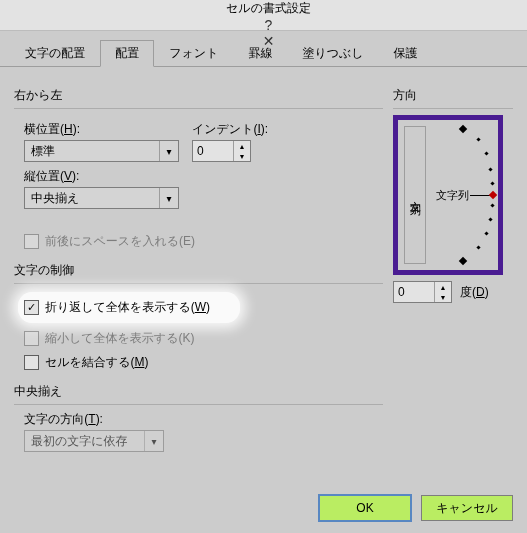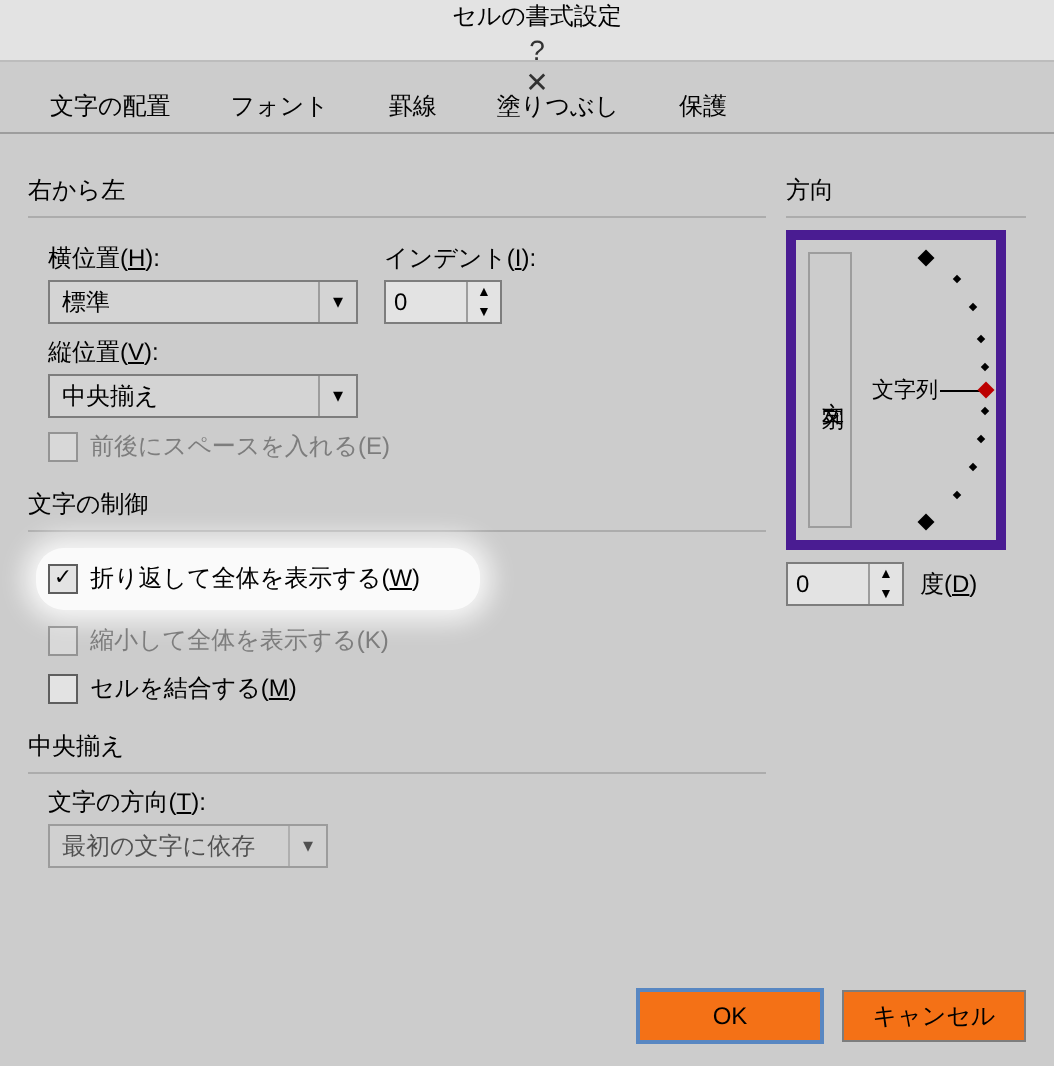--- a/index.html
+++ b/index.html
@@ -175,21 +175,21 @@
     position:absolute;
     right: 14px;
     bottom: 12px;
     display:flex;
     gap:10px;
   }
   .btn {
     min-width: 70px;
     height: 24px;
     border: 1px solid #808080;
-    background: #f97316;
+    background: #bef264;
     display:flex;
     align-items:center;
     justify-content:center;
     padding: 0 10px;
   }
   .btn.default {
     outline: 1px solid #5a8ac6;
     border-color:#5a8ac6;
   }
   .u { text-decoration: underline; }
@@ -207,20 +207,21 @@
 <div class="dialog">
 
   <div class="title-bar">
     <span class="title-text">セルの書式設定</span>
     <div class="title-btn">?</div>
     <div class="title-btn">✕</div>
   </div>
 
   <div class="tabstrip">
     <div class="tab">文字の配置</div>
+    <div class="tab active">配置</div>
     <div class="tab">フォント</div>
     <div class="tab">罫線</div>
     <div class="tab">塗りつぶし</div>
     <div class="tab">保護</div>
   </div>
 
   <div class="content">
 
     <div class="left-col">
 
@@ -246,21 +247,21 @@
             </div>
           </div>
         </div>
 
         <label class="field-label">縦位置(<span class="u">V</span>):</label>
         <div class="combo" style="width:155px;">
           <span class="val">中央揃え</span>
           <span class="arrow">▾</span>
         </div>
 
-        <div class="checkbox-row disabled" style="margin-top:4px;text-align:center;">
+        <div class="checkbox-row disabled" style="margin-top:22px;text-align:center;">
           <span class="cb disabled"></span>
           <span>前後にスペースを入れる(E)</span>
         </div>
       </div>
 
       <div class="section-head">文字の制御</div>
       <div class="divider-line"></div>
       <div style="padding-left:10px;">
         <div class="highlight-wrap">
           <div class="checkbox-row">

